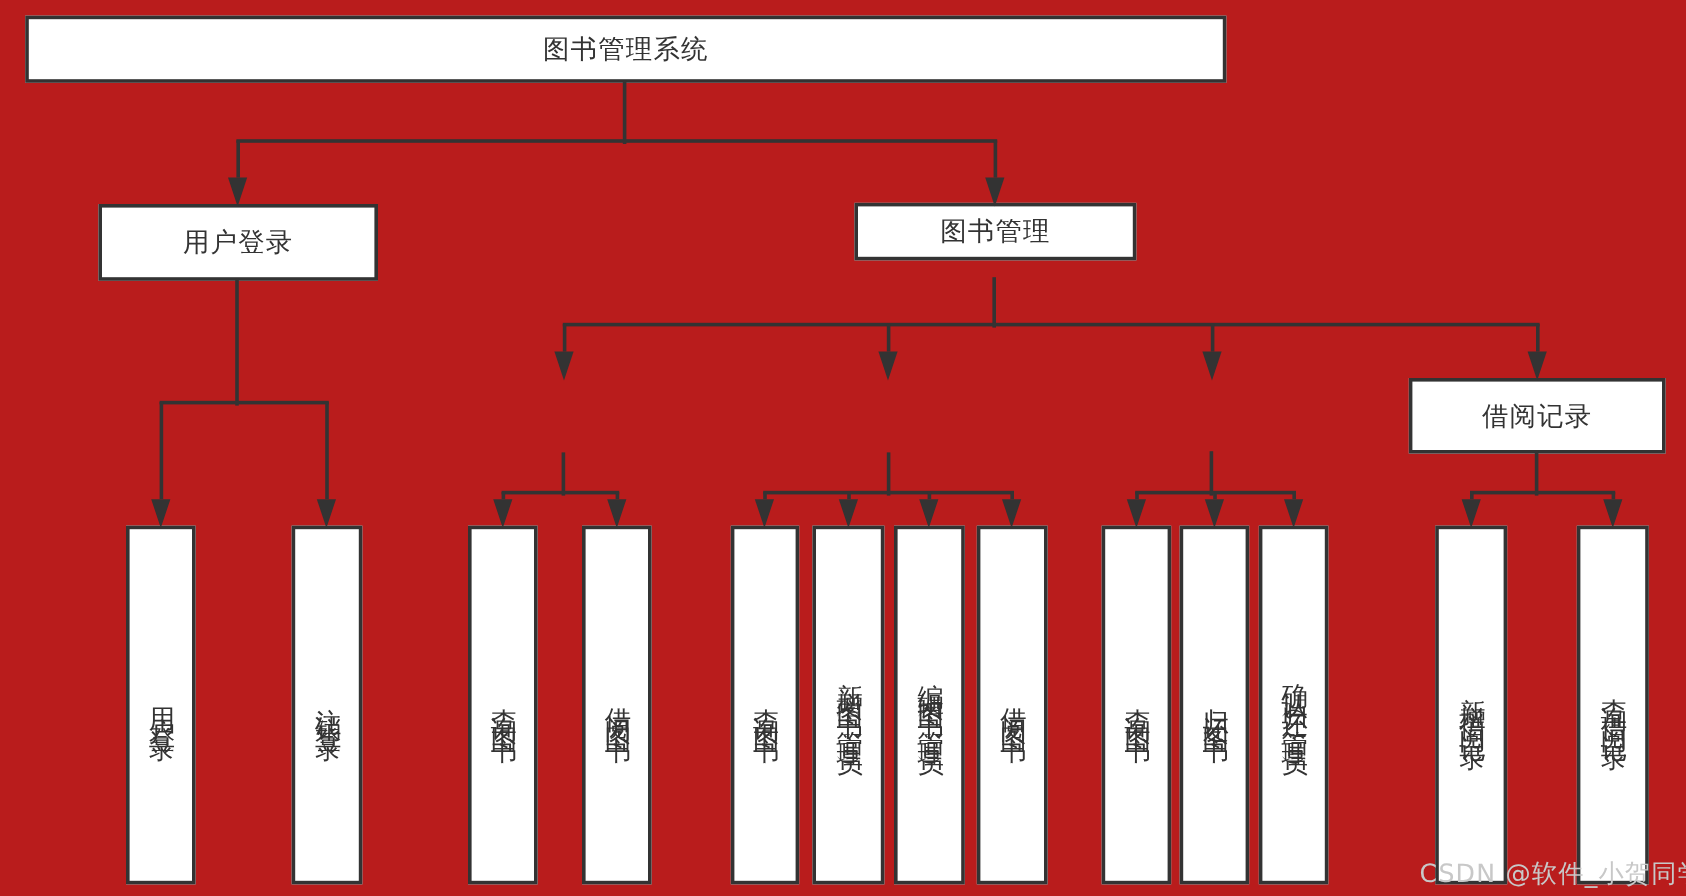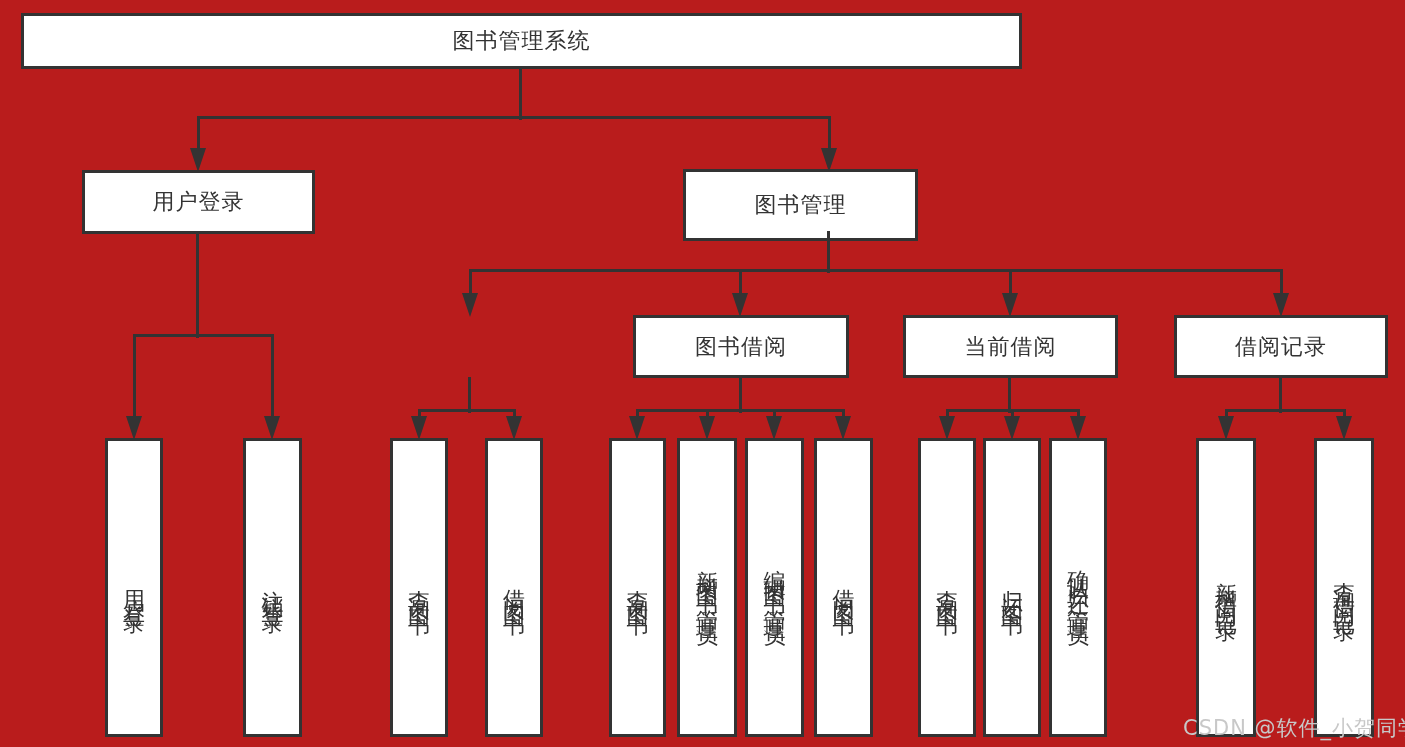--- a/index.html
+++ b/index.html
@@ -57,30 +57,24 @@
 
 <div id="canvas">
 
   <div class="node" style="left:21px;top:13px;width:1001px;height:56px">
     <span>图书管理系统</span>
   </div>
 
   <div class="node" style="left:82px;top:170px;width:233px;height:64px">
     <span>用户登录</span>
   </div>
-  <div class="node" style="left:683px;top:169px;width:235px;height:72px">
+  <div class="node" style="left:712px;top:169px;width:235px;height:48px">
     <span>图书管理</span>
   </div>
 
-  <div class="node" style="left:633px;top:315px;width:216px;height:63px">
-    <span>图书借阅</span>
-  </div>
-  <div class="node" style="left:903px;top:315px;width:215px;height:63px">
-    <span>当前借阅</span>
-  </div>
   <div class="node" style="left:1174px;top:315px;width:214px;height:63px">
     <span>借阅记录</span>
   </div>
 
   <div class="node leaf" style="left:105px;top:438px;width:58px;height:299px">
     <span class="vtext">用户登录</span>
   </div>
   <div class="node leaf" style="left:243px;top:438px;width:59px;height:299px">
     <span class="vtext">注销登录</span>
   </div>

